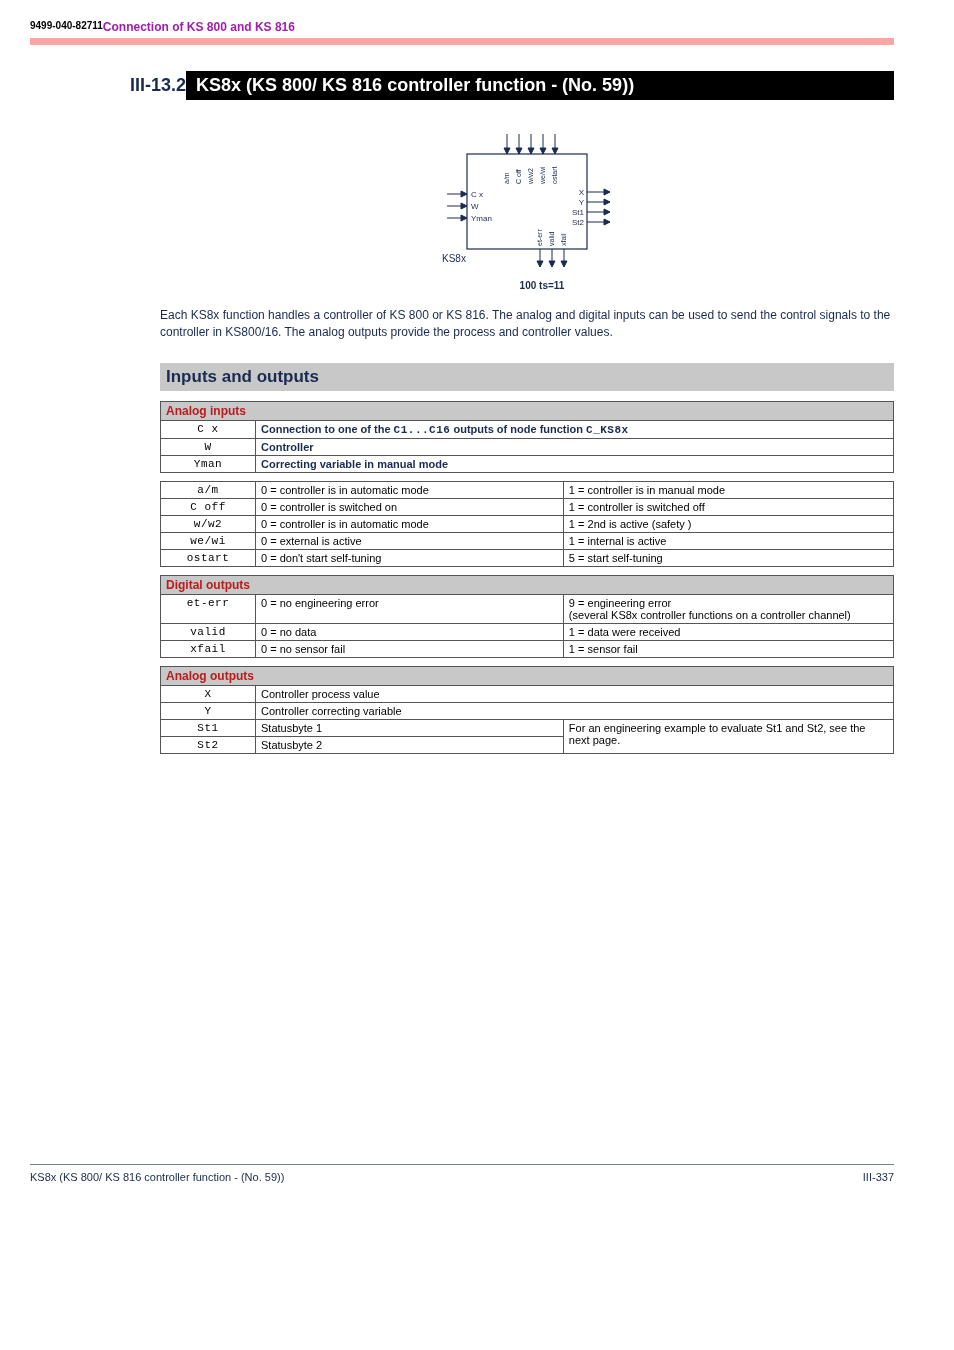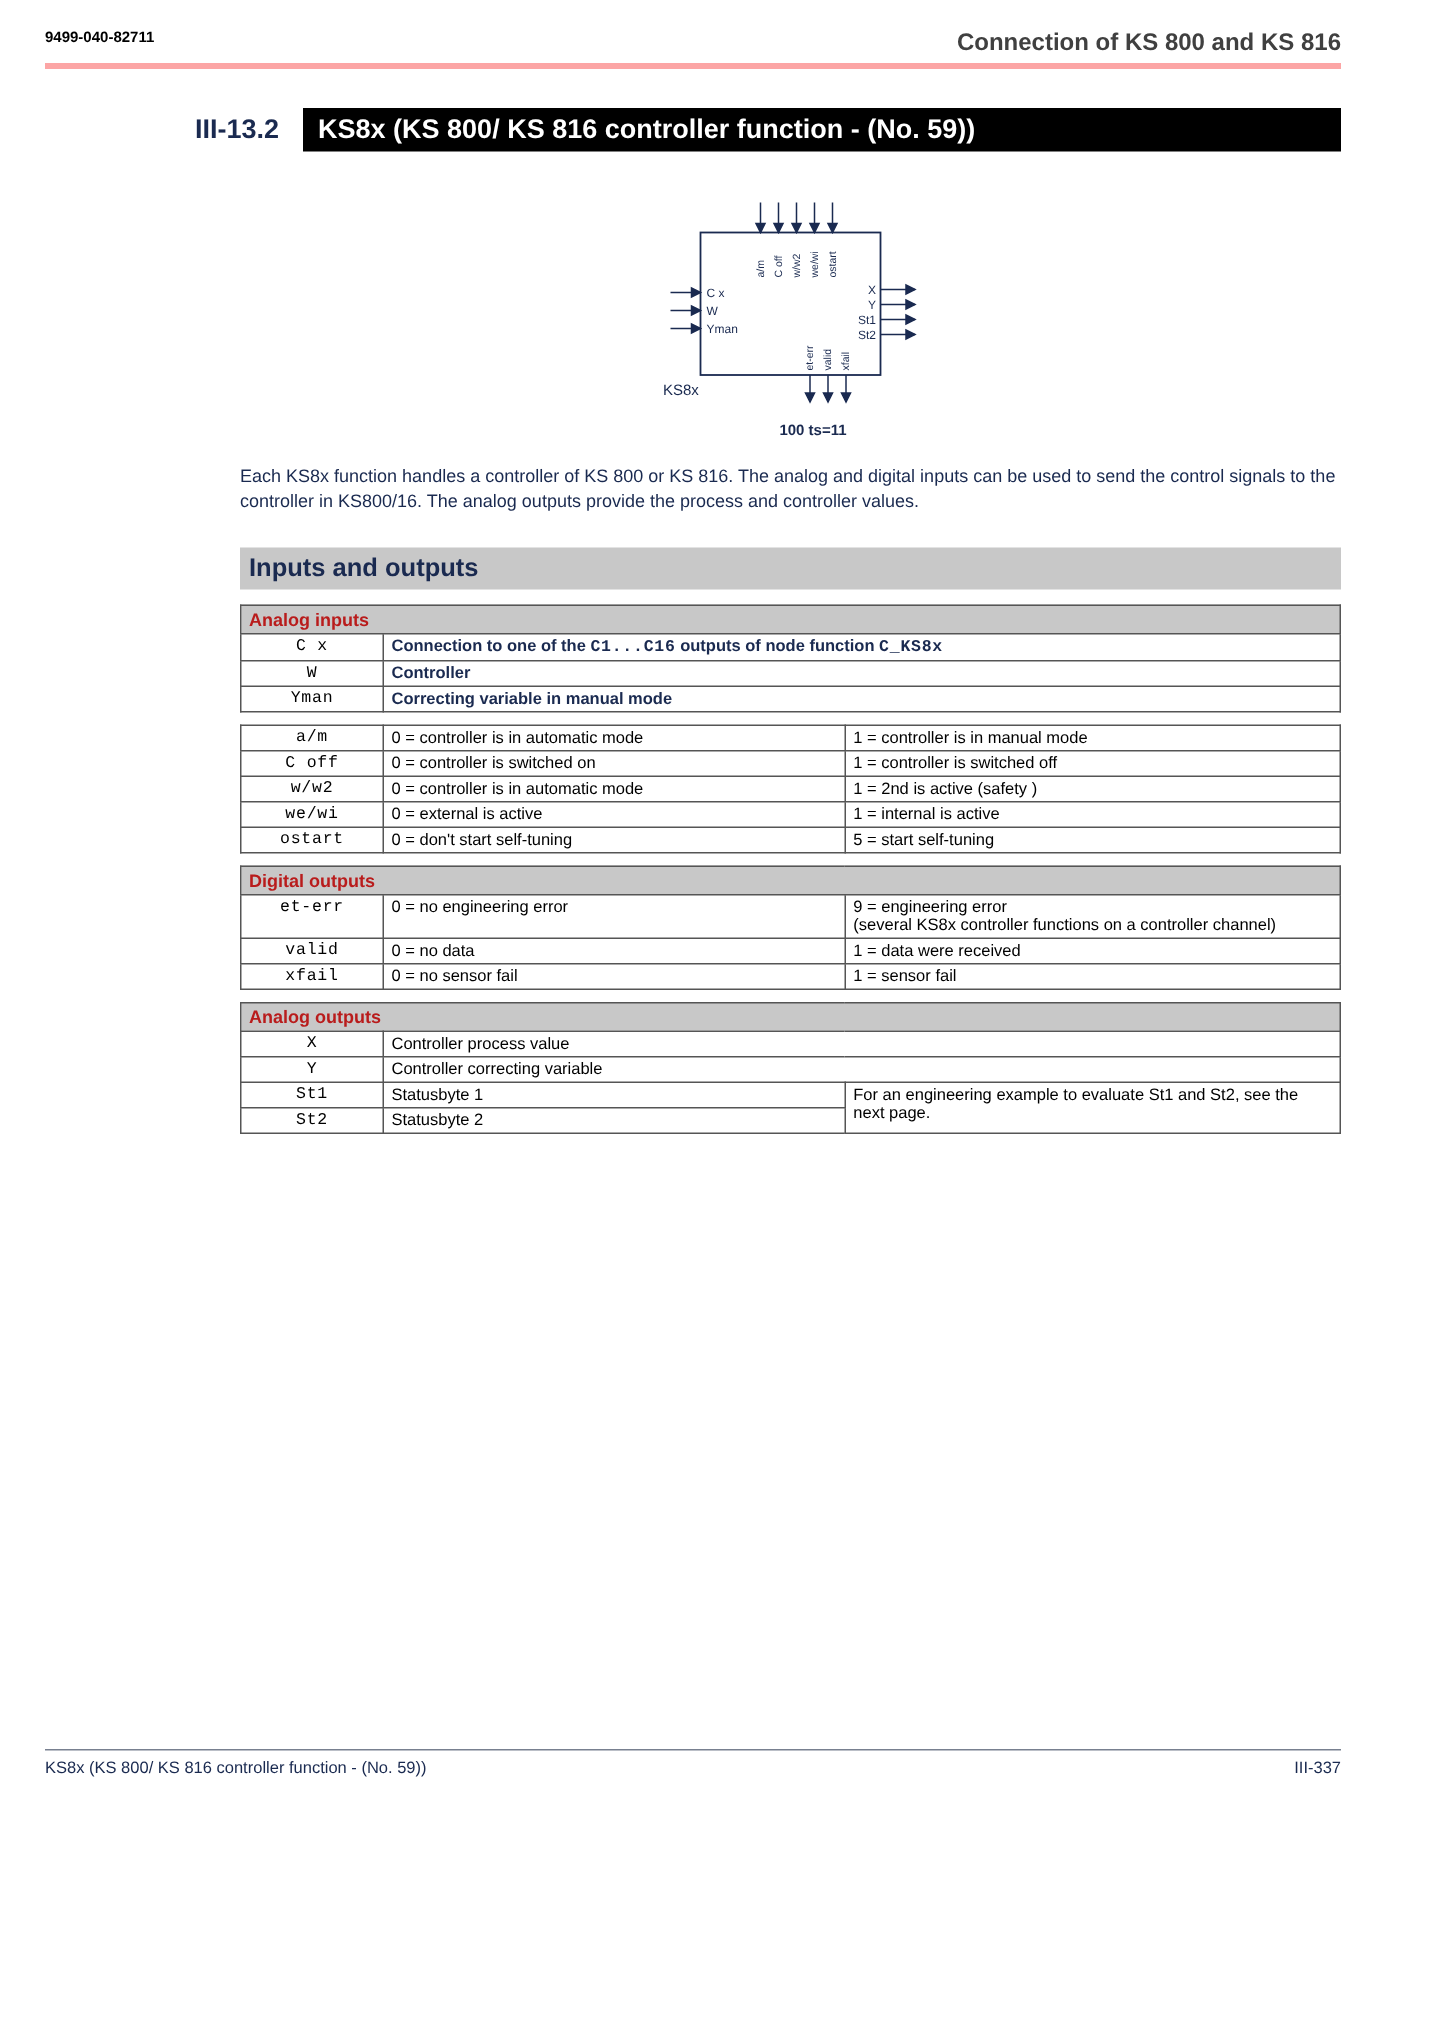--- a/index.html
+++ b/index.html
@@ -7,44 +7,44 @@
     font-family: Arial, Helvetica, sans-serif;
     width: 954px;
     background: #fff;
     color: #000;
   }
   .page {
     padding: 20px 60px 20px 30px;
   }
   .top-bar {
     display: flex;
-    justify-content: space-between;
-    border-bottom: 4px solid #fca5a5;
+    justify-content: flex-start;
+    border-bottom: 7px solid #fca5a5;
     padding-bottom: 4px;
     margin-bottom: 26px;
   }
   .doc-id {
     font-size: 10px;
     font-weight: bold;
   }
   .doc-section {
-    font-size: 16px;
-    font-weight: bold;
-    color: #404040;
+    font-size: 12px;
+    font-weight: bold;
+    color: #a21caf;
   }
   .heading-row {
     display: flex;
     align-items: stretch;
     margin-bottom: 24px;
   }
   .heading-num {
     font-size: 18px;
     font-weight: bold;
     color: #1a2a50;
-    padding: 4px 16px 4px 100px;
+    padding: 4px 0 4px 100px;
   }
   .heading-bar {
     background: #000;
     color: #fff;
     font-size: 18px;
     font-weight: bold;
     padding: 4px 10px;
     flex: 1;
   }
   .content {

